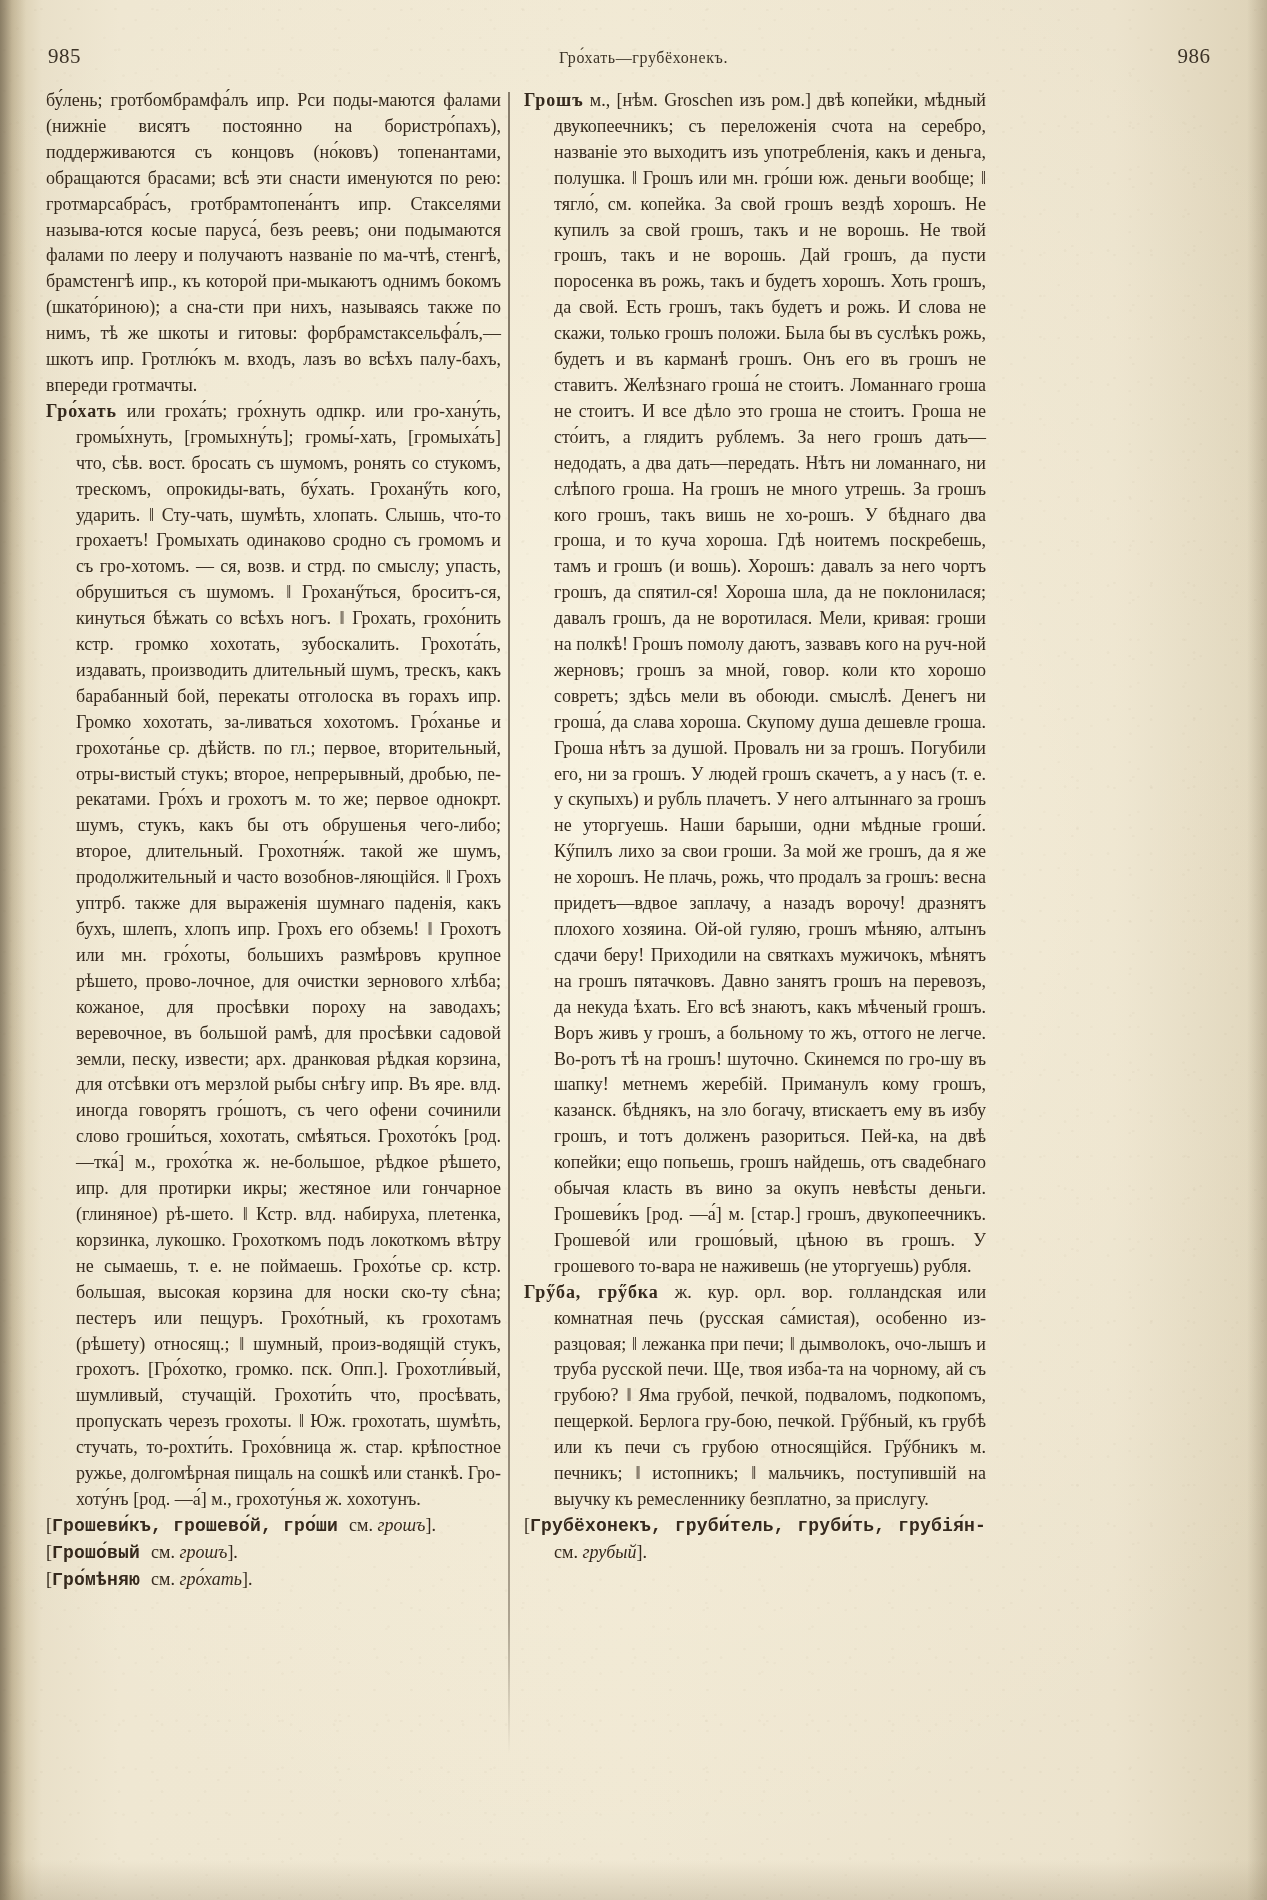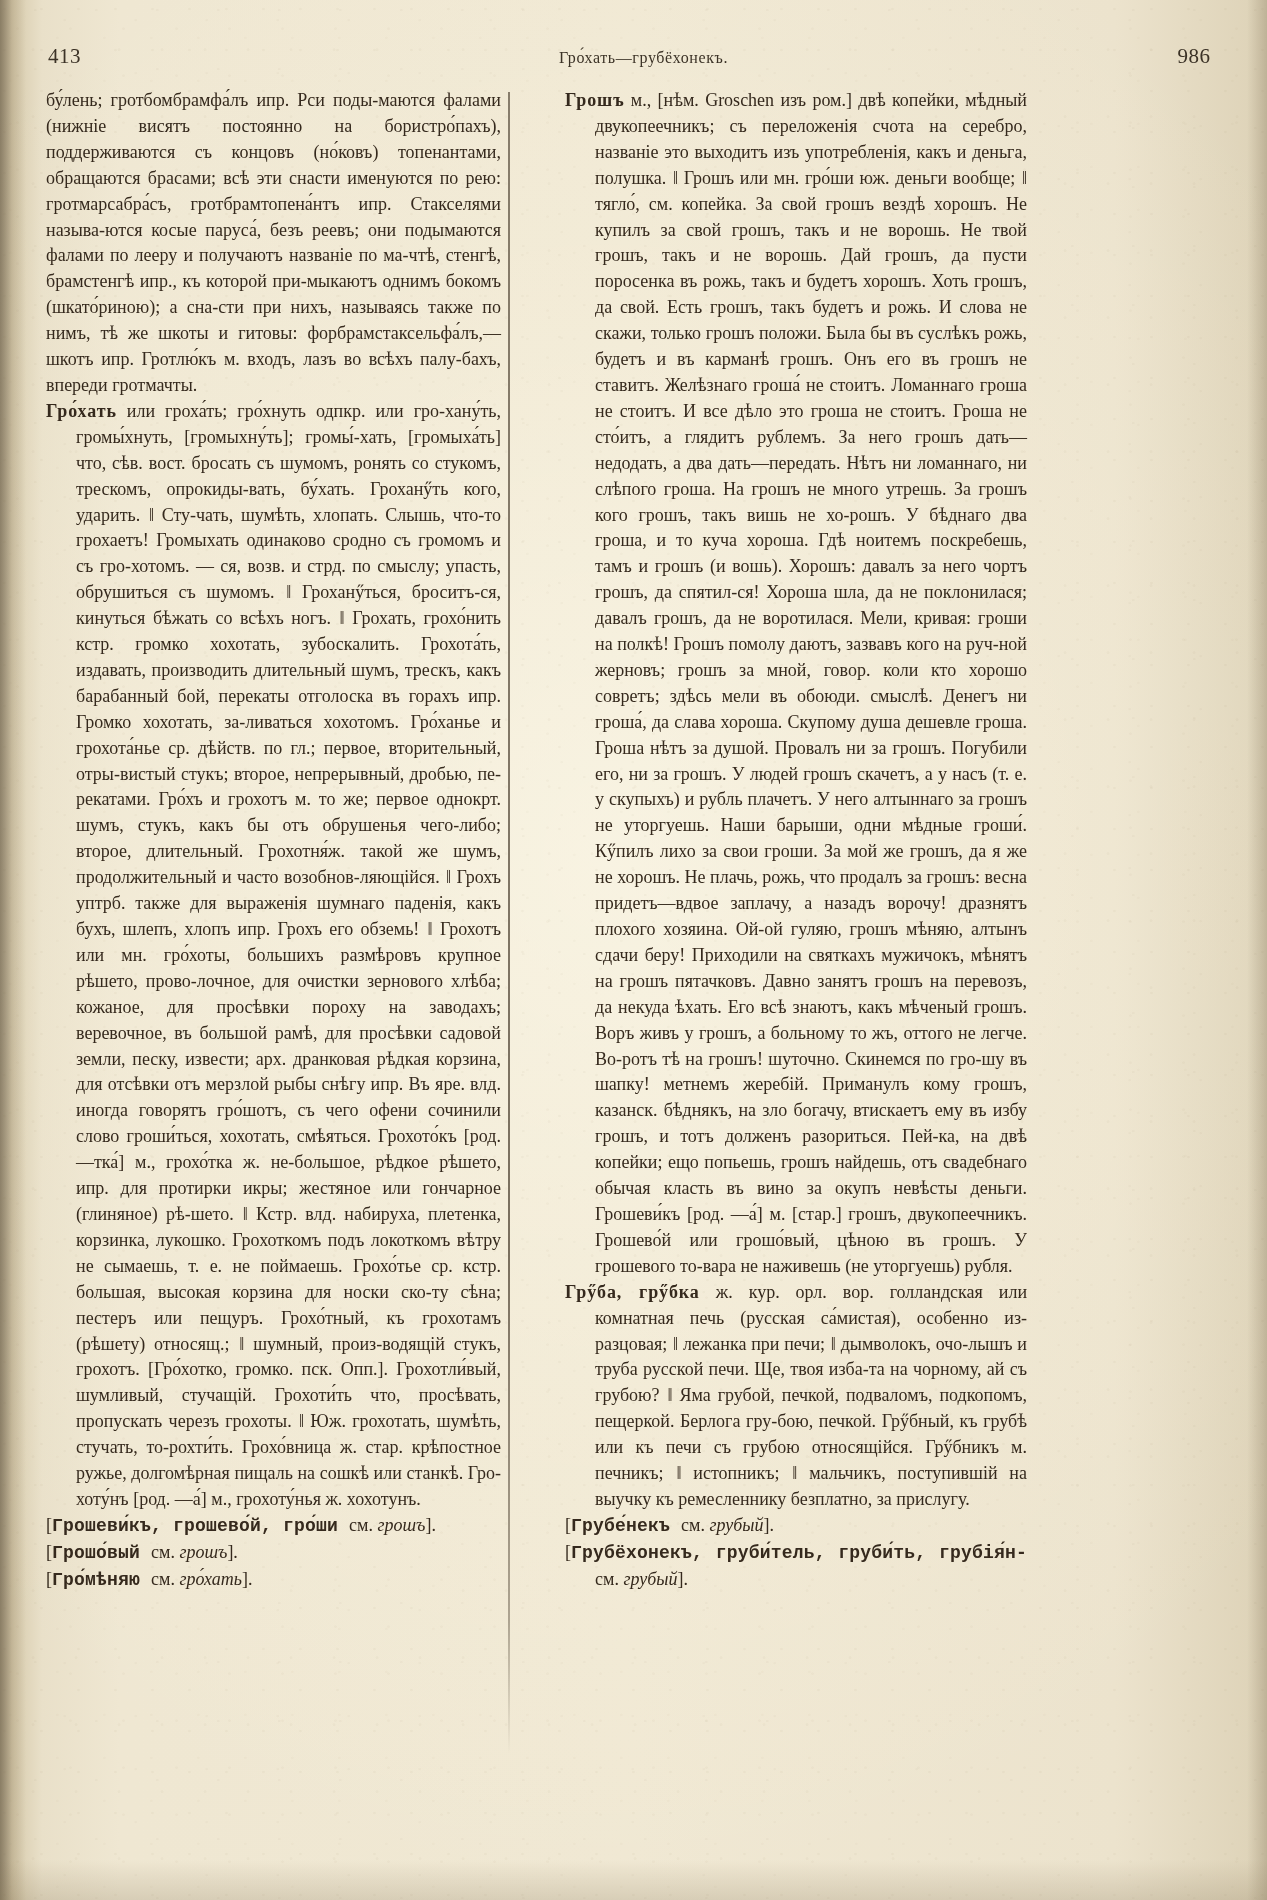--- a/index.html
+++ b/index.html
@@ -92,21 +92,21 @@
     top: 0; bottom: 0;
     color: #35291d;
     font-size: 18px;
     line-height: 25.9px;
     text-align: justify;
     text-justify: inter-word;
     -webkit-hyphens: none;
     hyphens: none;
   }
   #col-left  { left: 0px;   width: 455px; }
-  #col-right { left: 478px; width: 462px; margin-left: 41px; }
+  #col-right { left: 478px; width: 462px; }
 
   #gutter {
     position: absolute;
     left: 462px;
     top: 4px;
     bottom: 120px;
     width: 2px;
     background: linear-gradient(180deg,
        rgba(70,58,42,.62) 0%,
        rgba(70,58,42,.70) 70%,
@@ -144,38 +144,37 @@
     letter-spacing: -1px;
     padding: 0 1px;
   }
 </style>
 </head>
 <body>
 
 <div id="page">
 
   <div id="runhead">
-    <div class="folio">413</div>
+    <div class="folio">985</div>
     <div id="runhead-title">Гро́хать—грубёхонекъ.</div>
     <div class="folio right">986</div>
   </div>
 
   <div id="cols">
     <div id="gutter"></div>
     <div class="col" id="col-left">
         <p class="para">бу́лень; гротбомбрамфа́лъ ипр. Рси поды-маются фалами (нижніе висятъ постоянно на бористро́пахъ), поддерживаются съ концовъ (но́ковъ) топенантами, обращаются брасами; всѣ эти снасти именуются по рею: гротмарсабра́съ, гротбрамтопена́нтъ ипр. Стакселями называ-ются косые паруса́, безъ реевъ; они подымаются фалами по лееру и получаютъ названіе по ма-чтѣ, стенгѣ, брамстенгѣ ипр., къ которой при-мыкаютъ однимъ бокомъ (шкато́риною); а сна-сти при нихъ, называясь также по нимъ, тѣ же шкоты и гитовы: форбрамстаксельфа́лъ,—шкотъ ипр. Гротлю́къ м. входъ, лазъ во всѣхъ палу-бахъ, впереди гротмачты.</p>
         <p class="entry"><b class="hw">Гро́хать</b> или гроха́ть; гро́хнуть одпкр. или гро-хану́ть, громы́хнуть, [громыхну́ть]; громы́-хать, [громыха́ть] что, сѣв. вост. бросать съ шумомъ, ронять со стукомъ, трескомъ, опрокиды-вать, бу́хать. Гроханӳть кого, ударить. <span class="bar">‖</span> Сту-чать, шумѣть, хлопать. Слышь, что-то грохаетъ! Громыхать одинаково сродно съ громомъ и съ гро-хотомъ. — ся, возв. и стрд. по смыслу; упасть, обрушиться съ шумомъ. <span class="bar">‖</span> Гроханӳться, броситъ-ся, кинуться бѣжать со всѣхъ ногъ. <span class="bar">‖</span> Грохать, грохо́нить кстр. громко хохотать, зубоскалить. Грохота́ть, издавать, производить длительный шумъ, трескъ, какъ барабанный бой, перекаты отголоска въ горахъ ипр. Громко хохотать, за-ливаться хохотомъ. Гро́ханье и грохота́нье ср. дѣйств. по гл.; первое, вторительный, отры-вистый стукъ; второе, непрерывный, дробью, пе-рекатами. Гро́хъ и грохотъ м. то же; первое однокрт. шумъ, стукъ, какъ бы отъ обрушенья чего-либо; второе, длительный. Грохотня́ж. такой же шумъ, продолжительный и часто возобнов-ляющійся. <span class="bar">‖</span> Грохъ уптрб. также для выраженія шумнаго паденія, какъ бухъ, шлепъ, хлопъ ипр. Грохъ его обземь! <span class="bar">‖</span> Грохотъ или мн. гро́хоты, большихъ размѣровъ крупное рѣшето, прово-лочное, для очистки зернового хлѣба; кожаное, для просѣвки пороху на заводахъ; веревочное, въ большой рамѣ, для просѣвки садовой земли, песку, извести; арх. дранковая рѣдкая корзина, для отсѣвки отъ мерзлой рыбы снѣгу ипр. Въ яре. влд. иногда говорятъ гро́шотъ, съ чего офени сочинили слово гроши́ться, хохотать, смѣяться. Грохото́къ [род. —тка́] м., грохо́тка ж. не-большое, рѣдкое рѣшето, ипр. для протирки икры; жестяное или гончарное (глиняное) рѣ-шето. <span class="bar">‖</span> Кстр. влд. набируха, плетенка, корзинка, лукошко. Грохоткомъ подъ локоткомъ вѣтру не сымаешь, т. е. не поймаешь. Грохо́тье ср. кстр. большая, высокая корзина для носки ско-ту сѣна; пестеръ или пещуръ. Грохо́тный, къ грохотамъ (рѣшету) относящ.; <span class="bar">‖</span> шумный, произ-водящій стукъ, грохотъ. [Гро́хотко, громко. пск. Опп.]. Грохотли́вый, шумливый, стучащій. Грохоти́ть что, просѣвать, пропускать черезъ грохоты. <span class="bar">‖</span> Юж. грохотать, шумѣть, стучать, то-рохти́ть. Грохо́вница ж. стар. крѣпостное ружье, долгомѣрная пищаль на сошкѣ или станкѣ. Гро-хоту́нъ [род. —а́] м., грохоту́нья ж. хохотунъ.</p>
         <p class="cross">[<b class="hwtight">Грошеви́къ, грошево́й, гро́ши </b>см. <i class="it">грошъ</i>].</p>
         <p class="cross">[<b class="hwtight">Грошо́вый </b>см. <i class="it">грошъ</i>].</p>
         <p class="cross">[<b class="hwtight">Гро́мѣняю </b>см. <i class="it">гро́хать</i>].</p>
       </div>
     <div class="col" id="col-right">
         <p class="entry"><b class="hw">Грошъ</b> м., [нѣм. Groschen изъ ром.] двѣ копейки, мѣдный двукопеечникъ; съ переложенія счота на серебро, названіе это выходитъ изъ употребленія, какъ и деньга, полушка. <span class="bar">‖</span> Грошъ или мн. гро́ши юж. деньги вообще; <span class="bar">‖</span> тягло́, см. копейка. За свой грошъ вездѣ хорошъ. Не купилъ за свой грошъ, такъ и не ворошь. Не твой грошъ, такъ и не ворошь. Дай грошъ, да пусти поросенка въ рожь, такъ и будетъ хорошъ. Хоть грошъ, да свой. Есть грошъ, такъ будетъ и рожь. И слова не скажи, только грошъ положи. Была бы въ суслѣкъ рожь, будетъ и въ карманѣ грошъ. Онъ его въ грошъ не ставитъ. Желѣзнаго гроша́ не стоитъ. Ломаннаго гроша не стоитъ. И все дѣло это гроша не стоитъ. Гроша не сто́итъ, а глядитъ рублемъ. За него грошъ дать—недодать, а два дать—передать. Нѣтъ ни ломаннаго, ни слѣпого гроша. На грошъ не много утрешь. За грошъ кого грошъ, такъ вишь не хо-рошъ. У бѣднаго два гроша, и то куча хороша. Гдѣ ноитемъ поскребешь, тамъ и грошъ (и вошь). Хорошъ: давалъ за него чортъ грошъ, да спятил-ся! Хороша шла, да не поклонилася; давалъ грошъ, да не воротилася. Мели, кривая: гроши на полкѣ! Грошъ помолу даютъ, зазвавъ кого на руч-ной жерновъ; грошъ за мной, говор. коли кто хорошо совретъ; здѣсь мели въ обоюди. смыслѣ. Денегъ ни гроша́, да слава хороша. Скупому душа дешевле гроша. Гроша нѣтъ за душой. Провалъ ни за грошъ. Погубили его, ни за грошъ. У людей грошъ скачетъ, а у насъ (т. е. у скупыхъ) и рубль плачетъ. У него алтыннаго за грошъ не уторгуешь. Наши барыши, одни мѣдные гроши́. Кӳпилъ лихо за свои гроши. За мой же грошъ, да я же не хорошъ. Не плачь, рожь, что продалъ за грошъ: весна придетъ—вдвое заплачу, а назадъ ворочу! дразнятъ плохого хозяина. Ой-ой гуляю, грошъ мѣняю, алтынъ сдачи беру! Приходили на святкахъ мужичокъ, мѣнятъ на грошъ пятачковъ. Давно занятъ грошъ на перевозъ, да некуда ѣхать. Его всѣ знаютъ, какъ мѣченый грошъ. Воръ живъ у грошъ, а больному то жъ, оттого не легче. Во-ротъ тѣ на грошъ! шуточно. Скинемся по гро-шу въ шапку! метнемъ жеребій. Приманулъ кому грошъ, казанск. бѣднякъ, на зло богачу, втискаетъ ему въ избу грошъ, и тотъ долженъ разориться. Пей-ка, на двѣ копейки; ещо попьешь, грошъ найдешь, отъ свадебнаго обычая класть въ вино за окупъ невѣсты деньги. Грошеви́къ [род. —а́] м. [стар.] грошъ, двукопеечникъ. Грошево́й или грошо́вый, цѣною въ грошъ. У грошевого то-вара не наживешь (не уторгуешь) рубля.</p>
         <p class="entry"><b class="hw">Грӳба, грӳбка</b> ж. кур. орл. вор. голландская или комнатная печь (русская са́мистая), особенно из-разцовая; <span class="bar">‖</span> лежанка при печи; <span class="bar">‖</span> дымволокъ, очо-лышъ и труба русской печи. Ще, твоя изба-та на чорному, ай съ грубою? <span class="bar">‖</span> Яма грубой, печкой, подваломъ, подкопомъ, пещеркой. Берлога гру-бою, печкой. Грӳбный, къ грубѣ или къ печи съ грубою относящійся. Грӳбникъ м. печникъ; <span class="bar">‖</span> истопникъ; <span class="bar">‖</span> мальчикъ, поступившій на выучку къ ремесленнику безплатно, за прислугу.</p>
-        <p class="cross">[<b class="hwtight">Грубе́некъ </b>см. <i class="it">грубый</i>].</p>
         <p class="cross">[<b class="hwtight">Грубёхонекъ, груби́тель, груби́ть, грубія́н- </b>см. <i class="it">грубый</i>].</p>
       </div>
   </div>
 
   <div id="grain"></div>
   <div id="edge-left"></div>
   <div id="edge-right"></div>
   <div id="edge-bottom"></div>
 </div>
 

